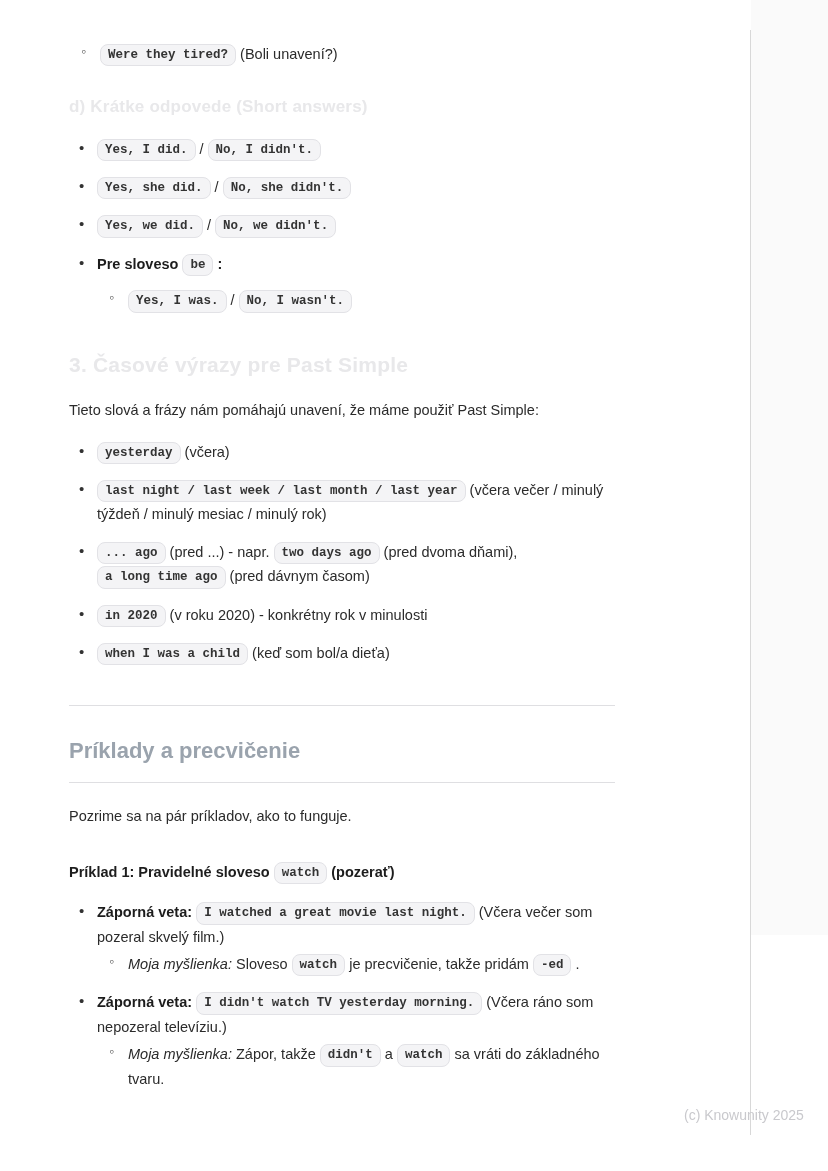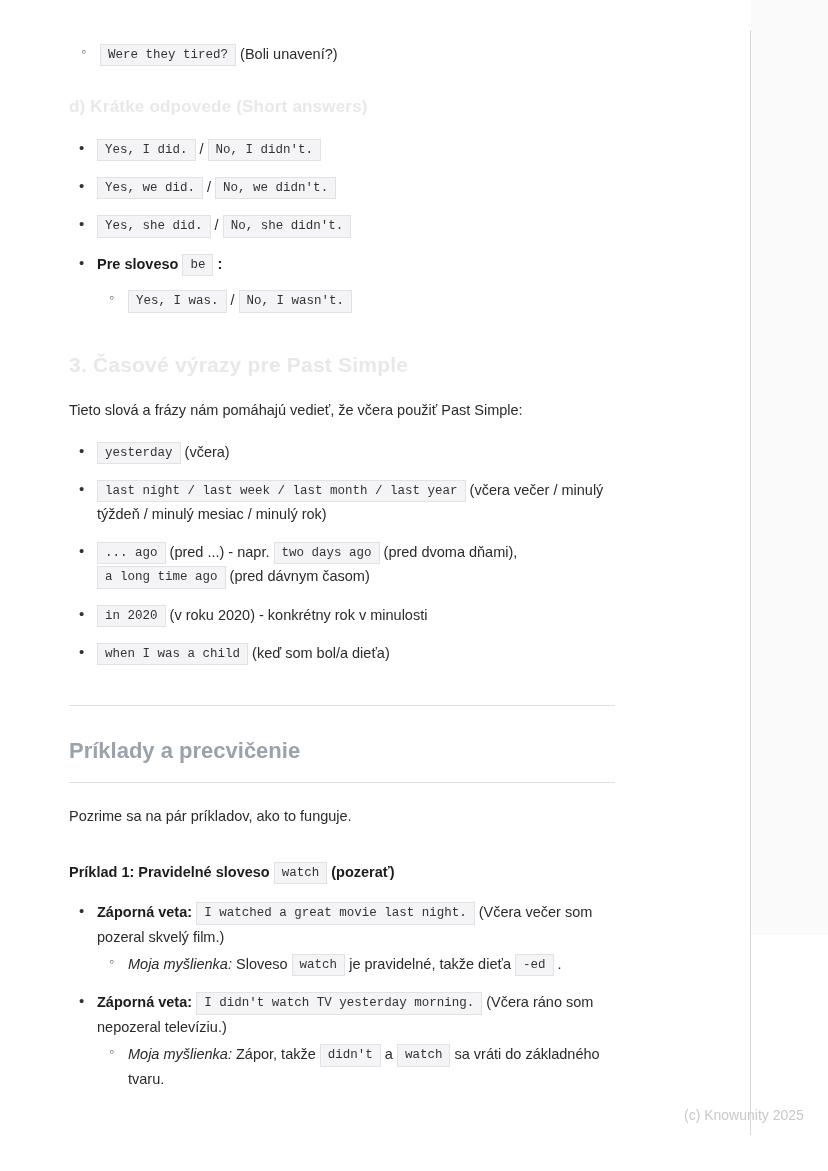--- a/index.html
+++ b/index.html
@@ -43,26 +43,27 @@
     width: 77px;
     height: 935px;
     background: #fafafa;
   }
 
   code, .code {
     font-family: "Liberation Mono", "DejaVu Sans Mono", monospace;
     font-size: 12.5px;
     background: #f4f4f6;
     border: 1px solid #e2e2e6;
-    border-radius: 0;
+    border-radius: 8px;
     padding: 3px 7px;
     color: #333;
     white-space: nowrap;
     display: inline-block;
     line-height: 1.15;
+    font-weight: bold;
   }
   p, li, div {
     font-size: 14.5px;
     line-height: 1.55;
   }
 
   ul.lvl1 {
     list-style: none;
     margin: 0;
     padding: 0;
@@ -152,48 +153,48 @@
 
     <div class="faded-head faded-h4">d) Krátke odpovede (Short answers)</div>
 
     <ul class="lvl1">
       <li>
         <code class="code">Yes, I did.</code>
         <span class="txt">/</span>
         <code class="code">No, I didn't.</code>
       </li>
       <li>
+        <code class="code">Yes, she did.</code>
+        <span class="txt">/</span>
+        <code class="code">No, she didn't.</code>
+      </li>
+      <li>
         <code class="code">Yes, we did.</code>
         <span class="txt">/</span>
         <code class="code">No, we didn't.</code>
-      </li>
-      <li>
-        <code class="code">Yes, she did.</code>
-        <span class="txt">/</span>
-        <code class="code">No, she didn't.</code>
       </li>
       <li>
         <span class="bold txt">Pre sloveso</span>
         <code class="code">be</code>
         <span class="bold txt">:</span>
         <ul class="lvl2" style="margin-top:12px;">
           <li>
             <code class="code">Yes, I was.</code>
             <span class="txt">/</span>
             <code class="code">No, I wasn't.</code>
           </li>
         </ul>
       </li>
     </ul>
 
     <div style="height:22px;"></div>
 
     <div class="faded-head faded-h3">3. Časové výrazy pre Past Simple</div>
 
-    <p style="margin:0 0 18px 0;">Tieto slová a frázy nám pomáhajú vedieť, že včera použiť Past Simple:</p>
+    <p style="margin:0 0 18px 0;">Tieto slová a frázy nám pomáhajú unavení, že máme použiť Past Simple:</p>
 
     <ul class="lvl1">
       <li>
         <code class="code">yesterday</code>
         <span class="txt">(včera)</span>
       </li>
       <li>
         <code class="code">last night / last week / last month / last year</code>
         <span class="txt">(včera večer / minulý týždeň / minulý mesiac / minulý rok)</span>
       </li>
@@ -234,21 +235,21 @@
     <ul class="lvl1">
       <li>
         <span class="bold txt">Záporná veta:</span>
         <code class="code">I watched a great movie last night.</code>
         <span class="txt">(Včera večer som pozeral skvelý film.)</span>
         <ul class="lvl2" style="margin-top:4px;">
           <li>
             <span class="ital txt">Moja myšlienka:</span>
             <span class="txt">Sloveso</span>
             <code class="code">watch</code>
-            <span class="txt">je pravidelné, takže dieťa</span>
+            <span class="txt">je precvičenie, takže pridám</span>
             <code class="code">-ed</code>
             <span class="txt">.</span>
           </li>
         </ul>
       </li>
       <li>
         <span class="bold txt">Záporná veta:</span>
         <code class="code">I didn't watch TV yesterday morning.</code>
         <span class="txt">(Včera ráno som nepozeral televíziu.)</span>
         <ul class="lvl2" style="margin-top:4px;">

